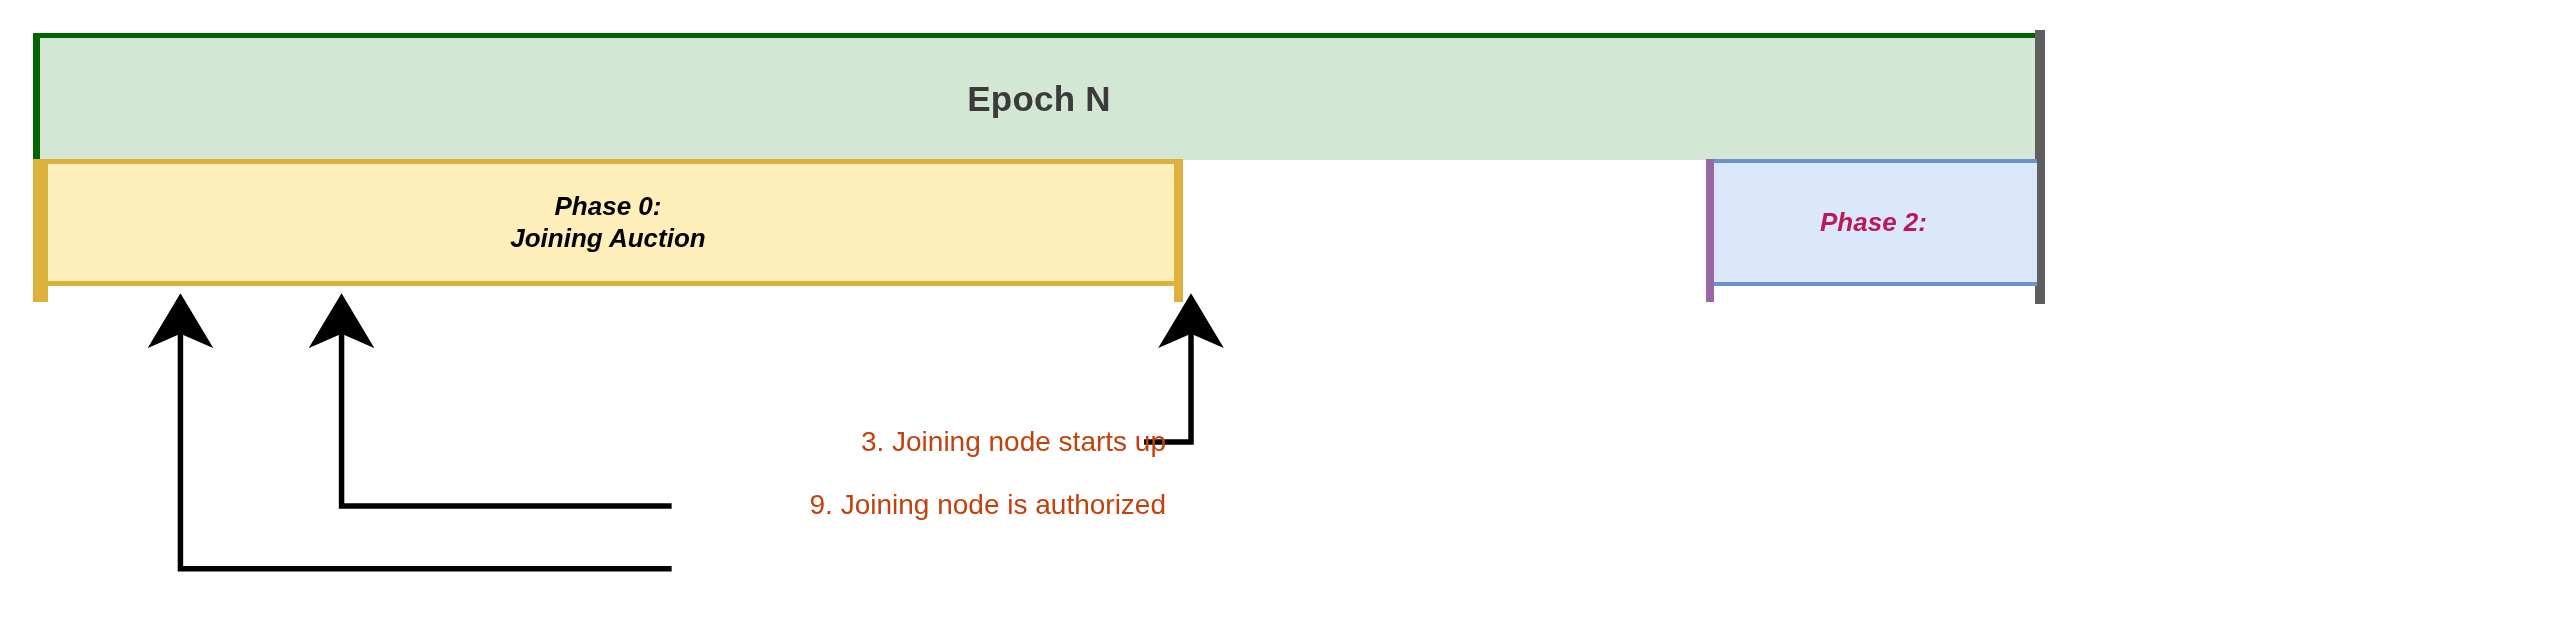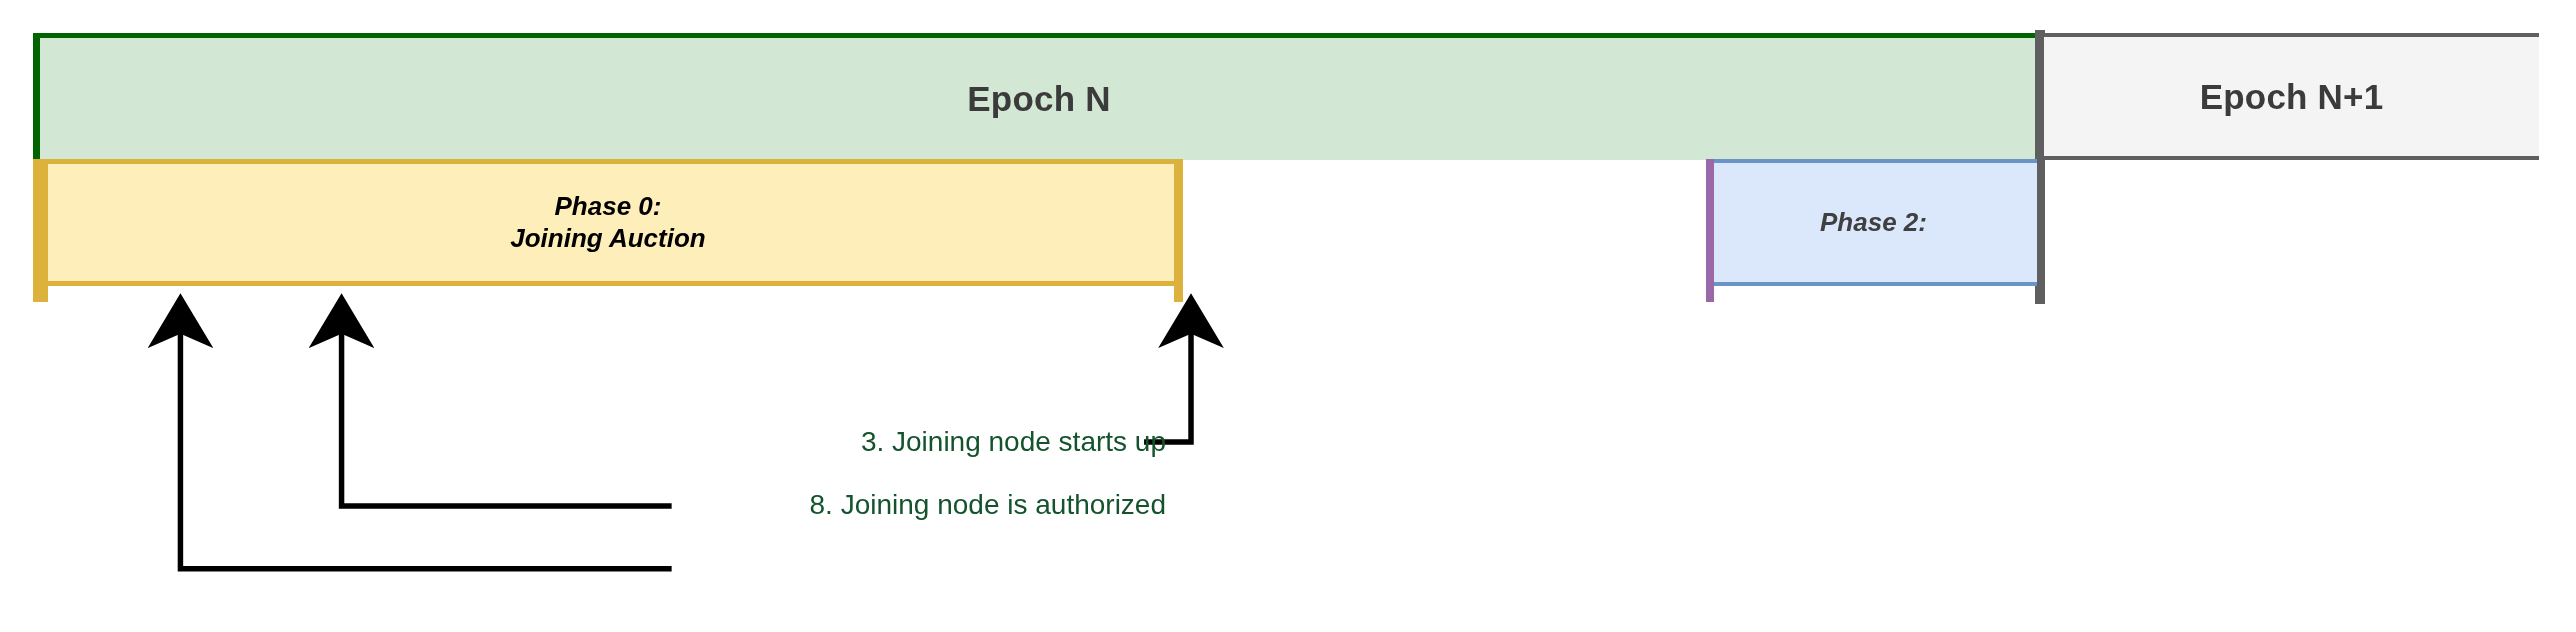--- a/index.html
+++ b/index.html
@@ -96,21 +96,21 @@
     border-right: 3.9px solid #9a68a8;
   }
   .phase-2 {
     left: 1710px;
     top: 159px;
     width: 327px;
     height: 127px;
     background: #dbe7fa;
     border-top: 4.7px solid #6a93c9;
     border-bottom: 4.7px solid #6a93c9;
-    color: #404040;
+    color: #be185d;
     font-size: 26px;
   }
   
   .phase0-left-tick {
     position: absolute;
     left: 33px;
     top: 159px;
     width: 15px;
     height: 143px;
     background: #dcb13c;
@@ -141,43 +141,40 @@
     top: 0;
     width: 2576px;
     height: 632px;
     pointer-events: none;
   }
 
   
   .annot-label {
     position: absolute;
     font-size: 28px;
-    color: #14532d;
+    color: #c2410c;
     white-space: nowrap;
     text-align: right;
     right: 1410px; 
   }
   .annot-1 { top: 552px; }
   .annot-2 { top: 489px; }
   .annot-3 { top: 426px; }
 </style>
 </head>
 <body>
 
 <div id="canvas">
 
   <div class="epoch-box epoch-n">
     <span>Epoch N</span>
   </div>
 
   <div class="epoch-divider"></div>
 
-  <div class="epoch-box epoch-n1">
-    <span>Epoch N+1</span>
-  </div>
 
   <div class="phase-box phase-0">
     <span>Phase 0:</span>
     <span>Joining Auction</span>
   </div>
 
 
   <div class="phase-box phase-2">
     <span>Phase 2:</span>
   </div>
@@ -194,16 +191,16 @@
     </defs>
 
     <path d="M 858 727 L 230 727 L 230 382" fill="none" stroke="#000000" stroke-width="7" marker-end="url(#arrowhead)"></path>
 
     <path d="M 858 647 L 436 647 L 436 382" fill="none" stroke="#000000" stroke-width="7" marker-end="url(#arrowhead)"></path>
 
     <path d="M 1462 565 L 1522 565 L 1522 382" fill="none" stroke="#000000" stroke-width="7" marker-end="url(#arrowhead)"></path>
   </svg>
 
   <div class="annot-label annot-3">3. Joining node starts up</div>
-  <div class="annot-label annot-2">8. Joining node is authorized</div>
+  <div class="annot-label annot-2">9. Joining node is authorized</div>
 
 </div>
 
 
 </body></html>

